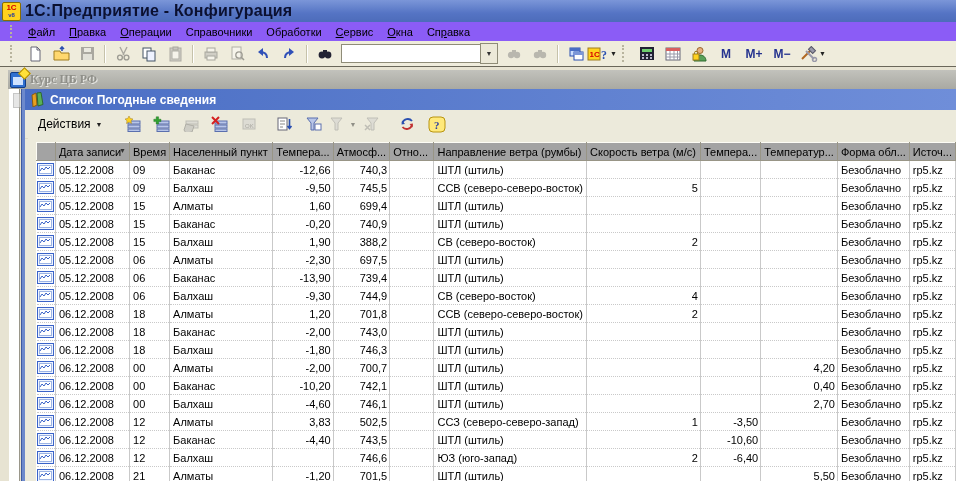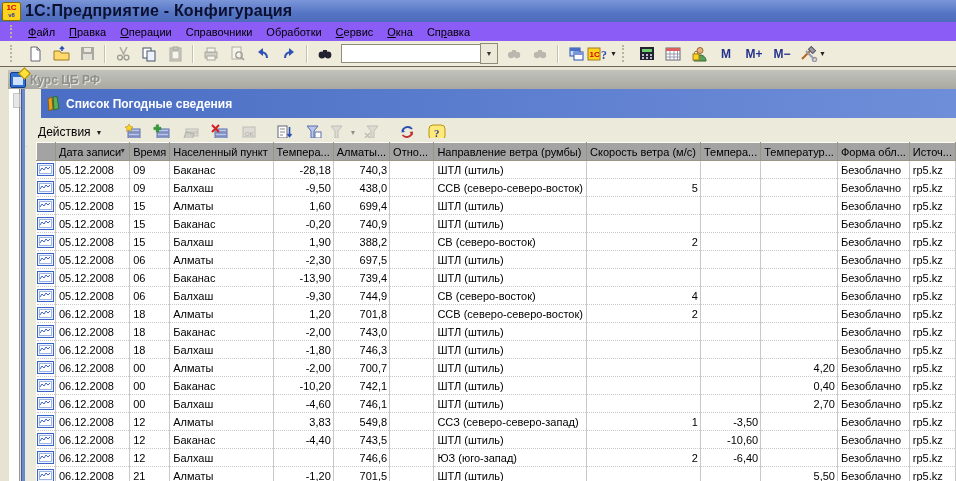--- a/index.html
+++ b/index.html
@@ -34,35 +34,35 @@
     font-family:"Liberation Sans",sans-serif;font-size:11px;padding:0 3px;outline:none;}
   .combo .cbtn{width:16px;height:19px;background:#ece9d8;border:1px solid #8f8c78;
     display:flex;align-items:center;justify-content:center;font-size:7px;color:#333;}
   .mbtn{font-weight:bold;color:#25338f;font-size:12px;width:24px;height:21px;
     display:flex;align-items:center;justify-content:center;border:1px solid transparent;}
 
   
   .mdi{position:absolute;left:0;top:66px;right:0;bottom:0;background:#e7e3d2;
     border-top:1px solid #6a675a;}
   .bg-win-title{position:absolute;left:8px;top:3px;right:0;height:19px;
-    background:linear-gradient(#c2c2bc,#a9a9a2);display:flex;align-items:center;gap:4px;padding-left:2px;}
+    background:linear-gradient(#c2c2bc,#a9a9a2);display:flex;align-items:center;gap:4px;padding-left:2px;font-family:Liberation Serif, serif;}
   .bg-win-title .bw-text{font-weight:bold;font-size:12px;color:#8f8f89;text-shadow:1px 1px 0 #e6e6e2;}
   .bw-icon{width:14px;height:14px;position:relative;background:#2f6fd0;border:1px solid #123c86;border-radius:2px;}
   .bw-icon:before{content:"";position:absolute;left:2px;top:4px;right:2px;bottom:2px;background:#cfe2ff;}
   .bw-icon:after{content:"";position:absolute;right:-4px;top:-4px;width:7px;height:7px;background:#ffe13a;
     border:1px solid #a98400;transform:rotate(45deg);}
   .bg-win-strip{position:absolute;left:9px;top:22px;width:10px;bottom:0;background:#fff;border-right:1px solid #9a978a;}
   .bg-win-minibtn{position:absolute;left:13px;top:26px;width:13px;height:13px;background:#d9d6c8;
     border:1px solid #a7a494;filter:grayscale(1);opacity:.6;}
 
   
   .win{position:absolute;left:22px;top:22px;right:0;bottom:0;background:#eceadb;
     border-left:3px solid #6d89cc;box-shadow:-1px 0 0 #3e5aa0;}
-  .win-title{height:29px;background:linear-gradient(90deg,#4a6ec4,#6f8ed9);
-    display:flex;align-items:center;gap:5px;padding-left:4px;margin-left:16px;}
+  .win-title{height:21px;background:linear-gradient(90deg,#4a6ec4,#6f8ed9);
+    display:flex;align-items:center;gap:5px;padding-left:4px;}
   .win-title .wt{color:#fff;font-weight:bold;font-size:12px;}
   .win-toolbar{height:28px;display:flex;align-items:center;gap:3px;padding-left:6px;background:#eceadb;
     border-bottom:1px solid #e0dcc8;}
   .actions-btn{display:flex;align-items:center;gap:4px;padding:3px 6px;border:1px solid transparent;font-size:12px;}
   .wbtn{width:24px;height:22px;display:flex;align-items:center;justify-content:center;border:1px solid transparent;}
   .wbtn.dis{filter:grayscale(1);opacity:.45;}
   .wsep{width:4px;}
 
   
   .form{position:absolute;left:3px;right:0;top:49px;bottom:0;background:#eceadb;}
@@ -454,21 +454,21 @@
               <col style="width: 68px;">
               <col style="width: 40px;">
             </colgroup>
           <thead>
               <tr id="header-row">
                 <th class="icon-col"></th>
                 <th>Дата записи<span class="sort">▼</span></th>
                 <th>Время</th>
                 <th>Населенный пункт</th>
                 <th>Темпера...</th>
-                <th>Алматы...</th>
+                <th>Атмосф...</th>
                 <th>Отно...</th>
                 <th>Направление ветра (румбы)</th>
                 <th>Скорость ветра (м/с)</th>
                 <th>Темпера...</th>
                 <th>Температур...</th>
                 <th>Форма обл...</th>
                 <th>Источ...</th>
               </tr>
             </thead>
           <tbody id="tbody">
@@ -476,21 +476,21 @@
                 <td class="icon-col">
                   <svg width="17" height="13">
                     <rect x="0.5" y="0.5" width="16" height="12" fill="#eef4ff" stroke="#3a63c8"></rect>
                     <rect x="2.5" y="2.5" width="12" height="8" fill="#fff" stroke="#9db4e4"></rect>
                     <path d="M3 8l2-3 2 2 2-3 2 2 2-2" fill="none" stroke="#3a63c8"></path>
                   </svg>
                 </td>
                 <td>05.12.2008</td>
                 <td>09</td>
                 <td>Баканас</td>
-                <td class="num">-28,18</td>
+                <td class="num">-12,66</td>
                 <td class="num">740,3</td>
                 <td class="num"></td>
                 <td>ШТЛ (штиль)</td>
                 <td class="num"></td>
                 <td class="num"></td>
                 <td class="num"></td>
                 <td>Безоблачно</td>
                 <td>rp5.kz</td>
               </tr>
               <tr>
@@ -498,21 +498,21 @@
                   <svg width="17" height="13">
                     <rect x="0.5" y="0.5" width="16" height="12" fill="#eef4ff" stroke="#3a63c8"></rect>
                     <rect x="2.5" y="2.5" width="12" height="8" fill="#fff" stroke="#9db4e4"></rect>
                     <path d="M3 8l2-3 2 2 2-3 2 2 2-2" fill="none" stroke="#3a63c8"></path>
                   </svg>
                 </td>
                 <td>05.12.2008</td>
                 <td>09</td>
                 <td>Балхаш</td>
                 <td class="num">-9,50</td>
-                <td class="num">438,0</td>
+                <td class="num">745,5</td>
                 <td class="num"></td>
                 <td>ССВ (северо-северо-восток)</td>
                 <td class="num">5</td>
                 <td class="num"></td>
                 <td class="num"></td>
                 <td>Безоблачно</td>
                 <td>rp5.kz</td>
               </tr>
               <tr>
                 <td class="icon-col">
@@ -771,21 +771,21 @@
                   <svg width="17" height="13">
                     <rect x="0.5" y="0.5" width="16" height="12" fill="#eef4ff" stroke="#3a63c8"></rect>
                     <rect x="2.5" y="2.5" width="12" height="8" fill="#fff" stroke="#9db4e4"></rect>
                     <path d="M3 8l2-3 2 2 2-3 2 2 2-2" fill="none" stroke="#3a63c8"></path>
                   </svg>
                 </td>
                 <td>06.12.2008</td>
                 <td>12</td>
                 <td>Алматы</td>
                 <td class="num">3,83</td>
-                <td class="num">549,8</td>
+                <td class="num">502,5</td>
                 <td class="num"></td>
                 <td>ССЗ (северо-северо-запад)</td>
                 <td class="num">1</td>
                 <td class="num">-3,50</td>
                 <td class="num"></td>
                 <td>Безоблачно</td>
                 <td>rp5.kz</td>
               </tr>
               <tr>
                 <td class="icon-col">

